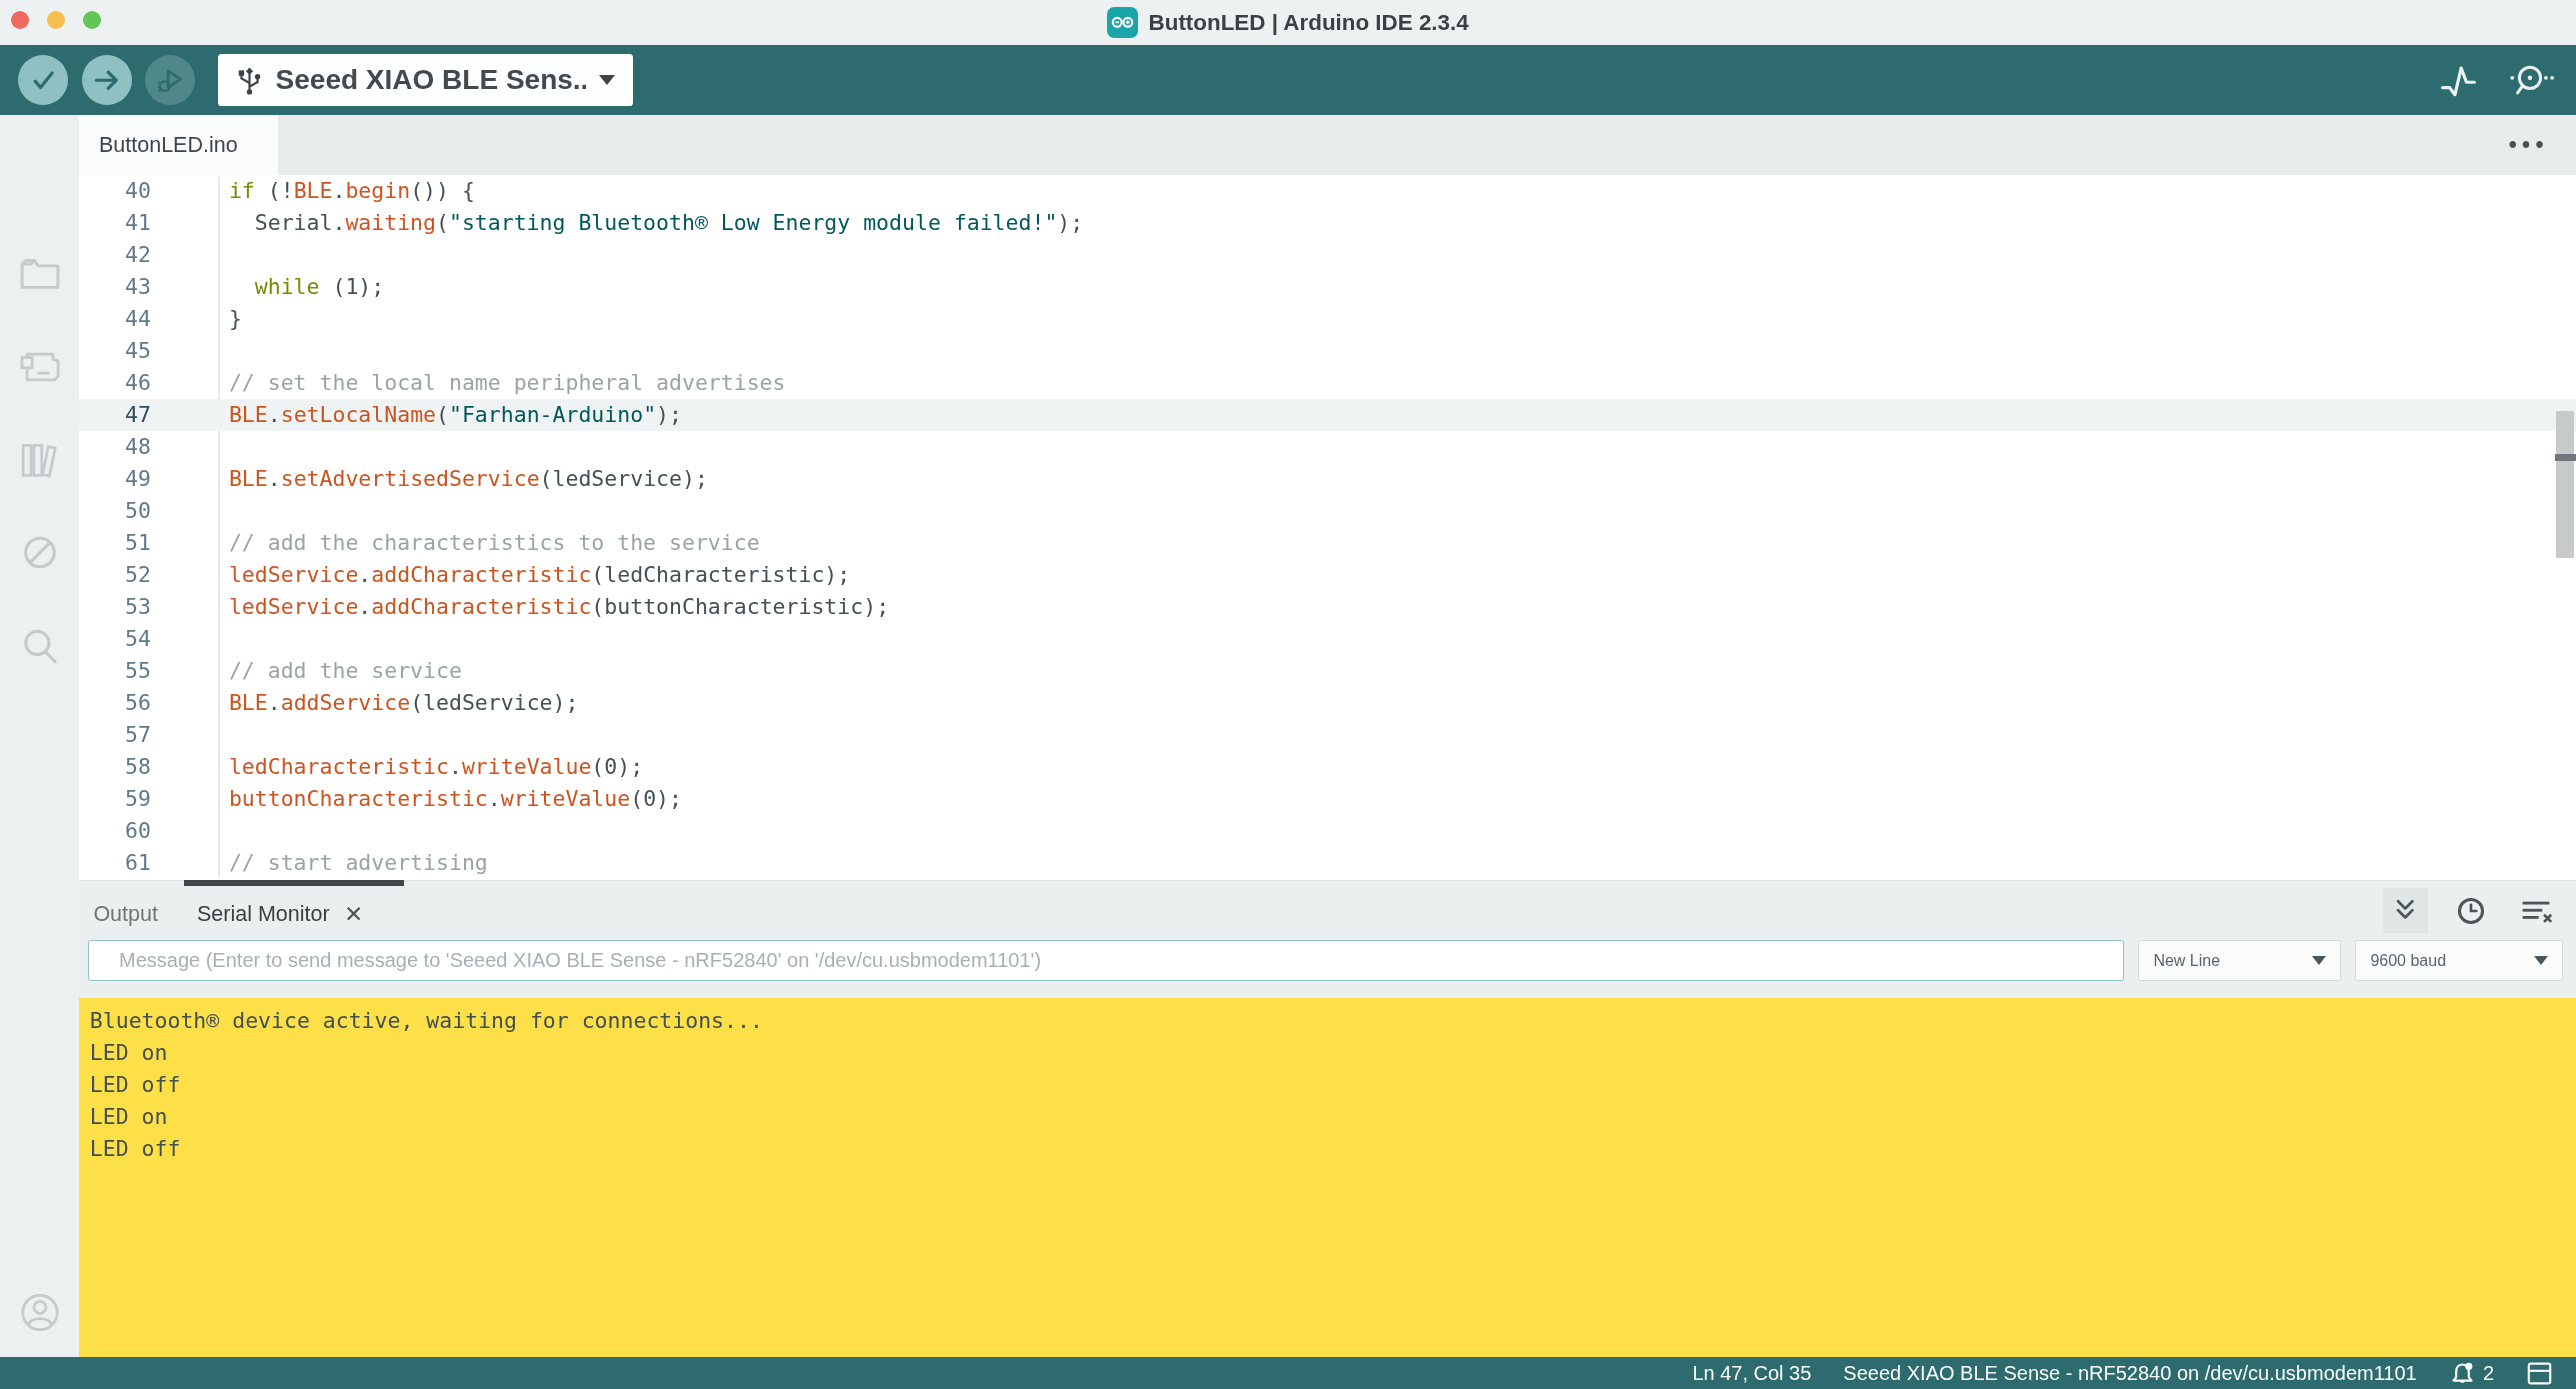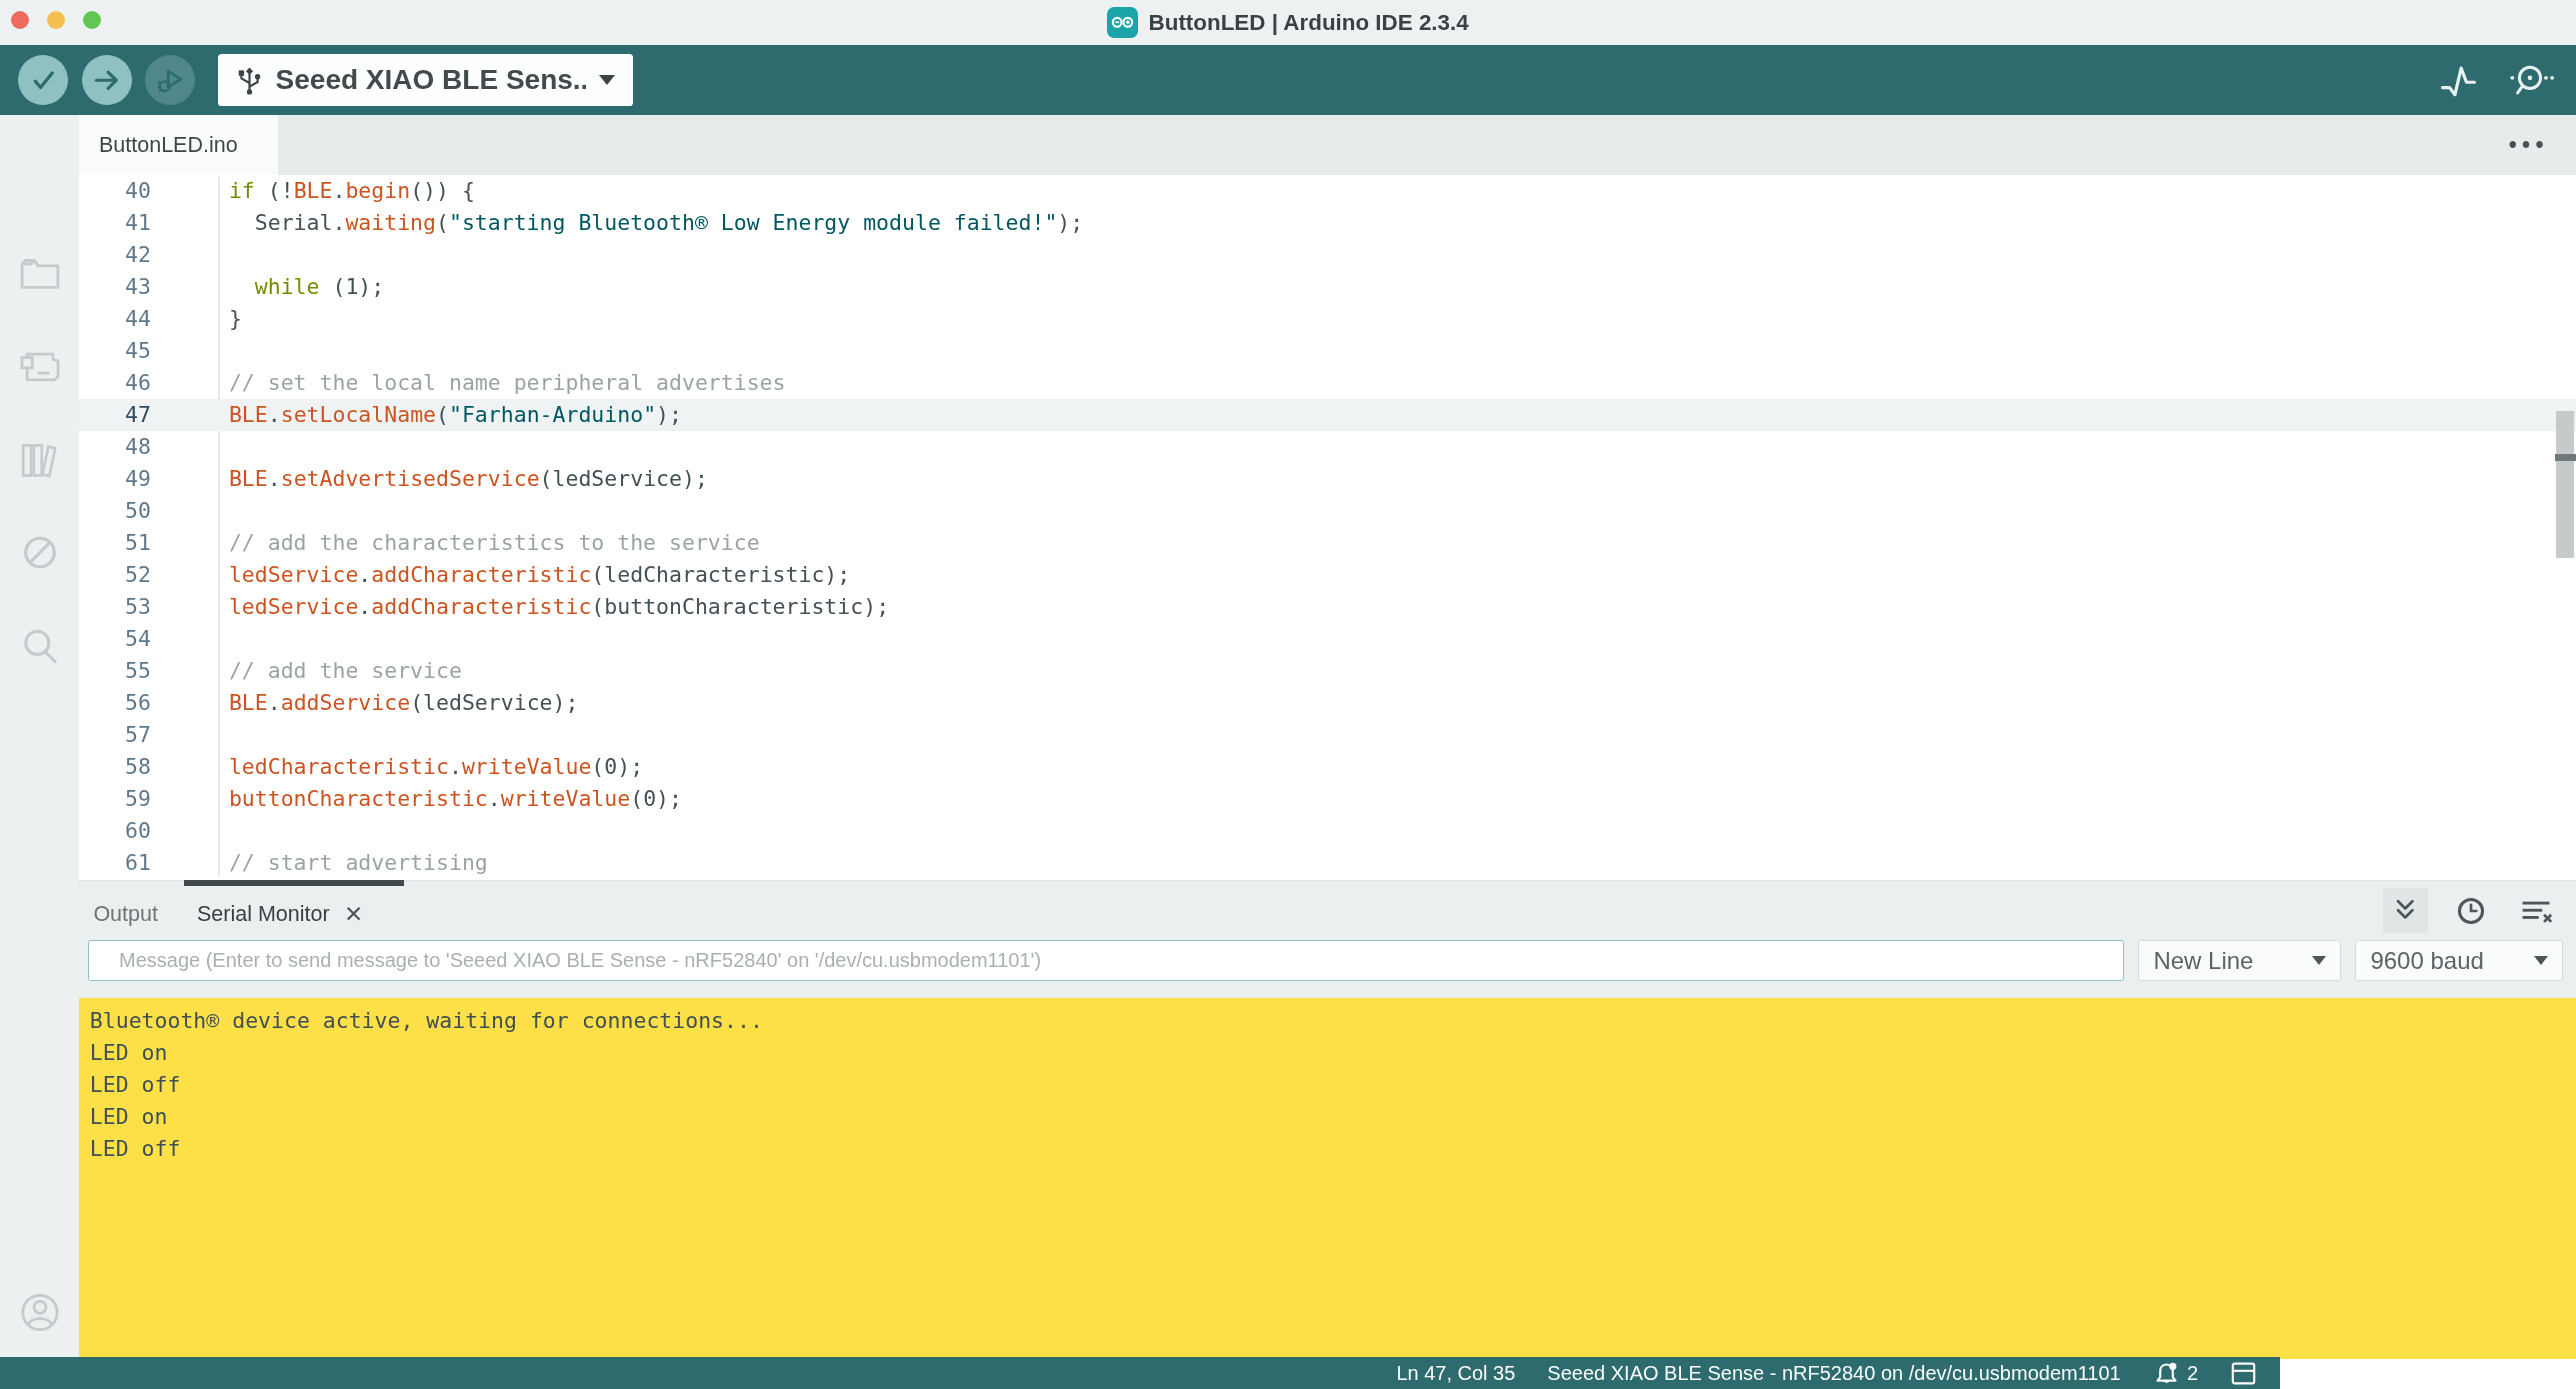--- a/index.html
+++ b/index.html
@@ -60,26 +60,26 @@
   .close-x{font-size:23px;color:#4c5559;}
   .panel-actions{position:absolute;right:18px;top:7.2px;display:flex;align-items:center;gap:20px;}
   .pa-btn{width:45px;height:45px;display:flex;align-items:center;justify-content:center;}
   .pa-btn.hovered{background:#e0e5e6;}
   .input-row{position:absolute;left:0;top:59px;width:2497px;height:41px;}
   .msg-input{position:absolute;left:9px;top:0;width:2036px;height:41px;box-sizing:border-box;border:1.8px solid #8ec2c3;border-radius:2.7px;background:#ffffff;font-family:"Liberation Sans",sans-serif;font-size:20px;color:#445055;padding:0 30px;outline:none;}
   .msg-input::placeholder{color:#a9b0b2;}
   .pselect{position:absolute;top:0;height:41px;box-sizing:border-box;background:#fafbfb;border:0.9px solid #d6dadb;border-radius:2.7px;display:flex;align-items:center;justify-content:space-between;padding:0 14.4px;}
   .psel-newline{left:2059px;width:203px;}
   .psel-baud{left:2276px;width:208px;}
-  .psel-label{font-size:24px;color:#5b6568;}
+  .psel-label{font-size:16px;color:#5b6568;}
   .psel-caret{width:0;height:0;border-left:7.2px solid transparent;border-right:7.2px solid transparent;border-top:9px solid #4d575b;}
   .serial-output{position:absolute;left:0;top:117px;width:2497px;height:361px;background:#fde047;padding:7.2px 0 0 10.8px;box-sizing:border-box;}
   .out-line{font-family:"DejaVu Sans Mono",monospace;font-size:21.5px;line-height:32px;color:#414e54;white-space:pre;}
   
-  .statusbar{position:absolute;left:0;top:1357px;width:2280px;height:32px;background:#2d6b6e;display:flex;align-items:center;justify-content:flex-end;gap:32px;padding-right:23px;box-sizing:border-box;}
+  .statusbar{position:absolute;left:0;top:1357px;width:2576px;height:32px;background:#2d6b6e;display:flex;align-items:center;justify-content:flex-end;gap:32px;padding-right:23px;box-sizing:border-box;}
   .sb-text{font-size:20px;color:#fbfdfd;white-space:nowrap;}
   .sb-group{display:flex;align-items:center;gap:7.2px;}
   svg{display:block;}
 </style>
 </head>
 <body>
 
 <div class="titlebar">
   <span class="traffic t-red"></span>
   <span class="traffic t-yellow"></span>

